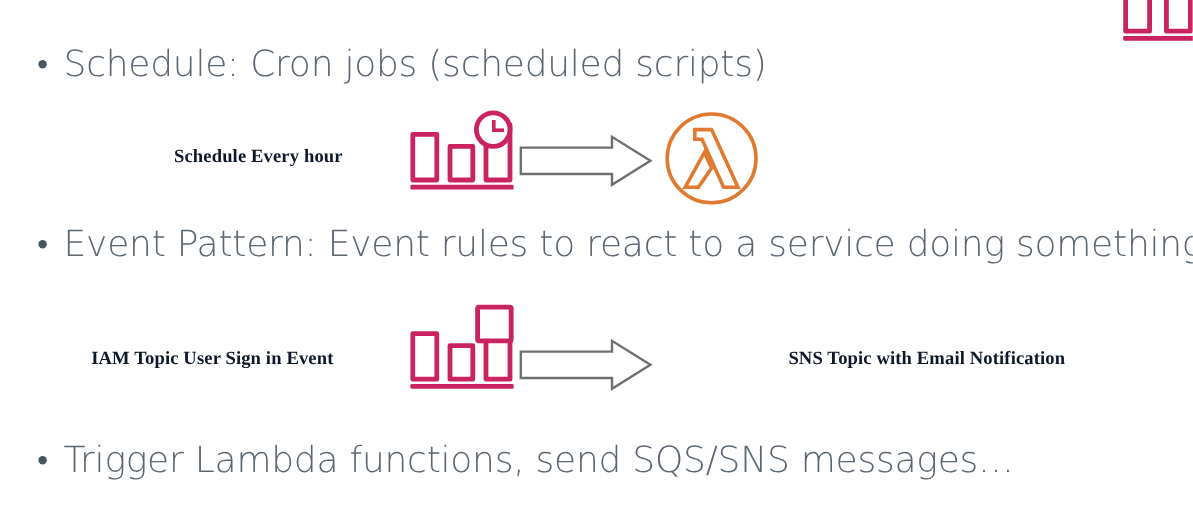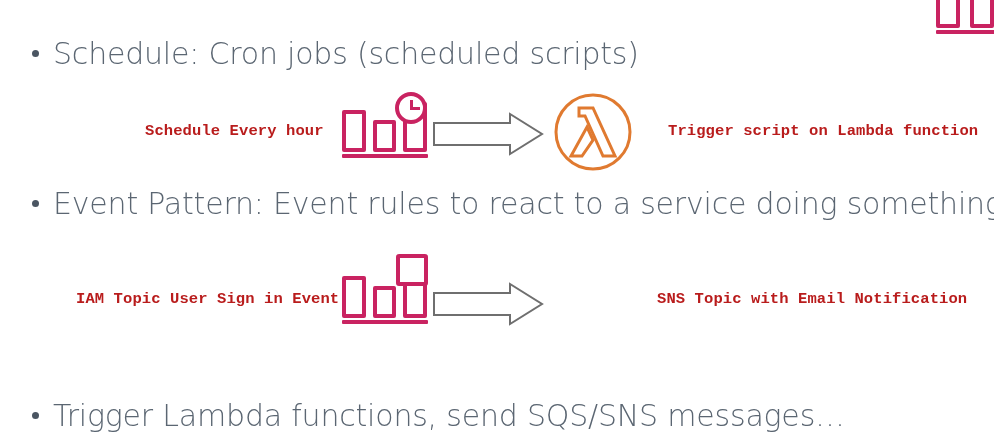--- a/index.html
+++ b/index.html
@@ -25,27 +25,27 @@
     white-space:nowrap;
   }
   .bullet .dot{
     width:7px;height:7px;border-radius:50%;
     background:#4a5562;
     margin-right:14px;
     flex:0 0 auto;
   }
   .b1{left:32px;top:36px;}
   .b2{left:32px;top:186px;}
-  .b3{left:32px;top:366px;margin-top:32px;}
+  .b3{left:32px;top:366px;}
 
   
   .cap{
     position:absolute;
-    color:#b91c1c;
-    font-family:Liberation Mono, monospace;
+    color:#0f172a;
+    font-family:Liberation Serif, serif;
     font-weight:bold;
     font-size:15.5px;
     letter-spacing:0.1px;
     white-space:nowrap;
   }
   .cap-schedule{left:145px;top:122px;}
   .cap-lambda{left:668px;top:122px;}
   .cap-iam{left:76px;top:290px;}
   .cap-sns{left:657px;top:290px;}
 
@@ -193,21 +193,20 @@
   </div>
 
   <div class="lambda">
     <svg width="80" height="80" viewBox="0 0 80 80">
       <circle cx="40" cy="40" r="37" fill="#ffffff" stroke="#e07a30" stroke-width="3"></circle>
       <path d="M26,16 L40,16 L62,64 L50,64 L32,24 L26,24 Z" fill="none" stroke="#e07a30" stroke-width="3" stroke-linejoin="miter"></path>
       <path d="M34,35 L40,48 L29,64 L18,64 Z" fill="none" stroke="#e07a30" stroke-width="3" stroke-linejoin="miter"></path>
     </svg>
   </div>
 
-  <div class="cap cap-lambda">Trigger script on Lambda function</div>
 
   <div class="bullet b2">
     <span class="dot"></span>
     <span>Event Pattern: Event rules to react to a service doing something</span>
   </div>
 
   <div class="cap cap-iam">IAM Topic User Sign in Event</div>
 
   <div class="eb eb-2">
     <div class="bars">

